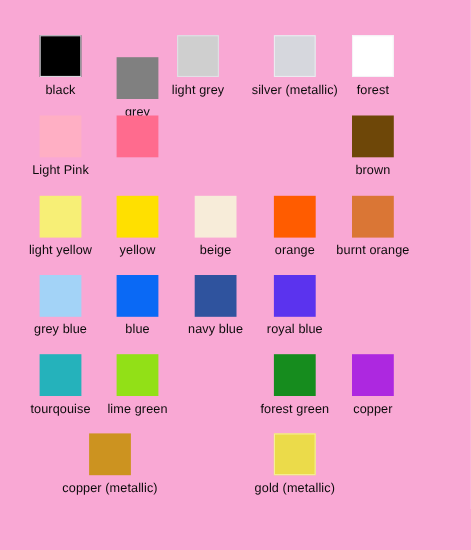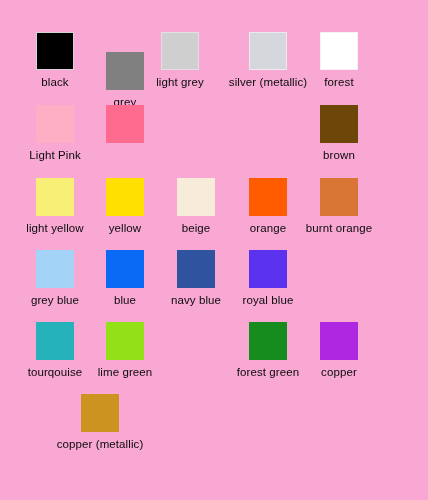--- a/index.html
+++ b/index.html
@@ -162,16 +162,20 @@
           <div class="swatch-label">copper</div>
         </div>
       </div>
       <div class="swatch-row" style="top: 394px;">
         <div class="swatch-cell" style="left: 12px; margin-left: 45px;">
           <div class="swatch-box" title="copper (metallic)" style="background: rgb(204, 147, 32);"></div>
           <div class="swatch-label">copper (metallic)</div>
         </div>
         <div class="swatch-cell is-empty" style="left: 82px;"></div>
         <div class="swatch-cell is-empty" style="left: 153px;"></div>
+        <div class="swatch-cell" style="left: 225px;">
+          <div class="swatch-box" title="gold (metallic)" style="background: rgb(235, 219, 74); border: 1px solid rgb(245, 239, 154);"></div>
+          <div class="swatch-label">gold (metallic)</div>
+        </div>
         <div class="swatch-cell is-empty" style="left: 296px;"></div>
       </div>
     </div>
 </div>
 
 </body></html>

